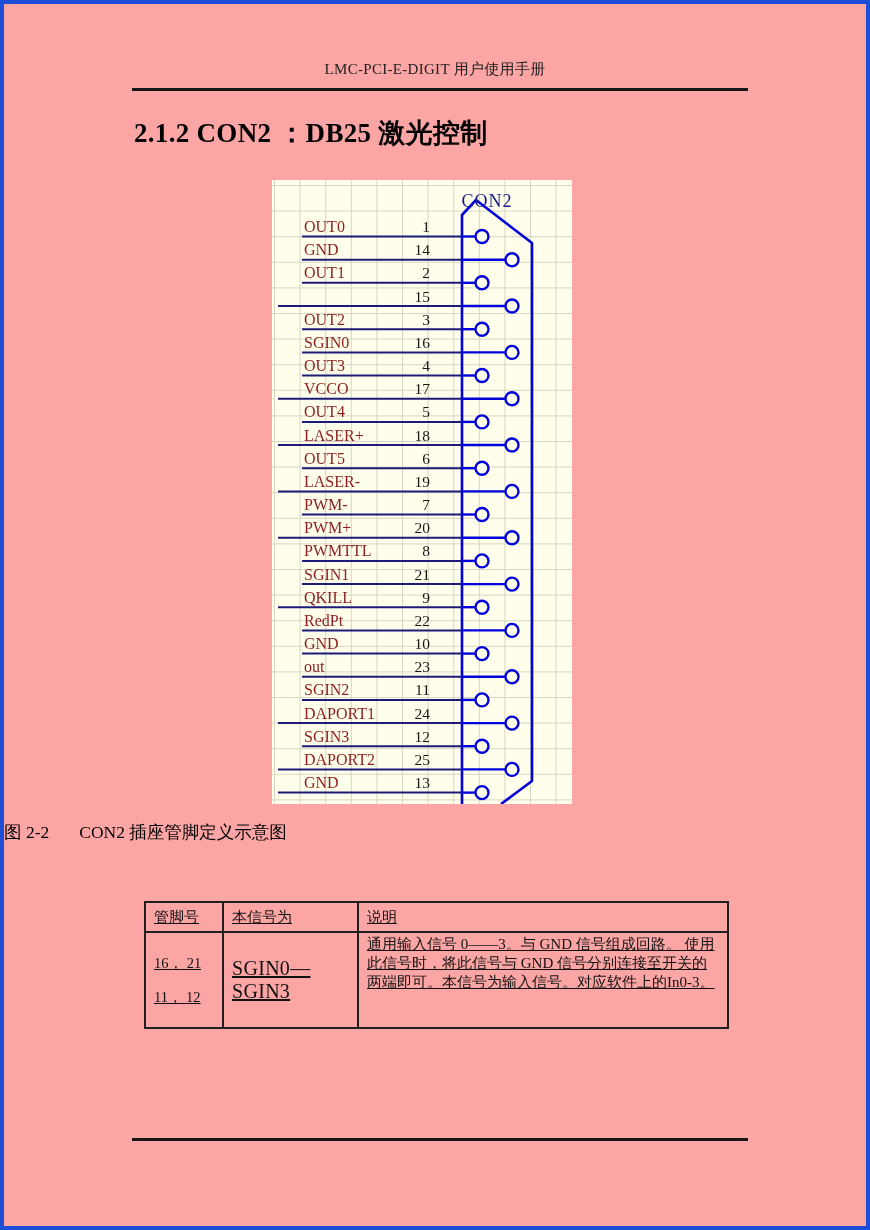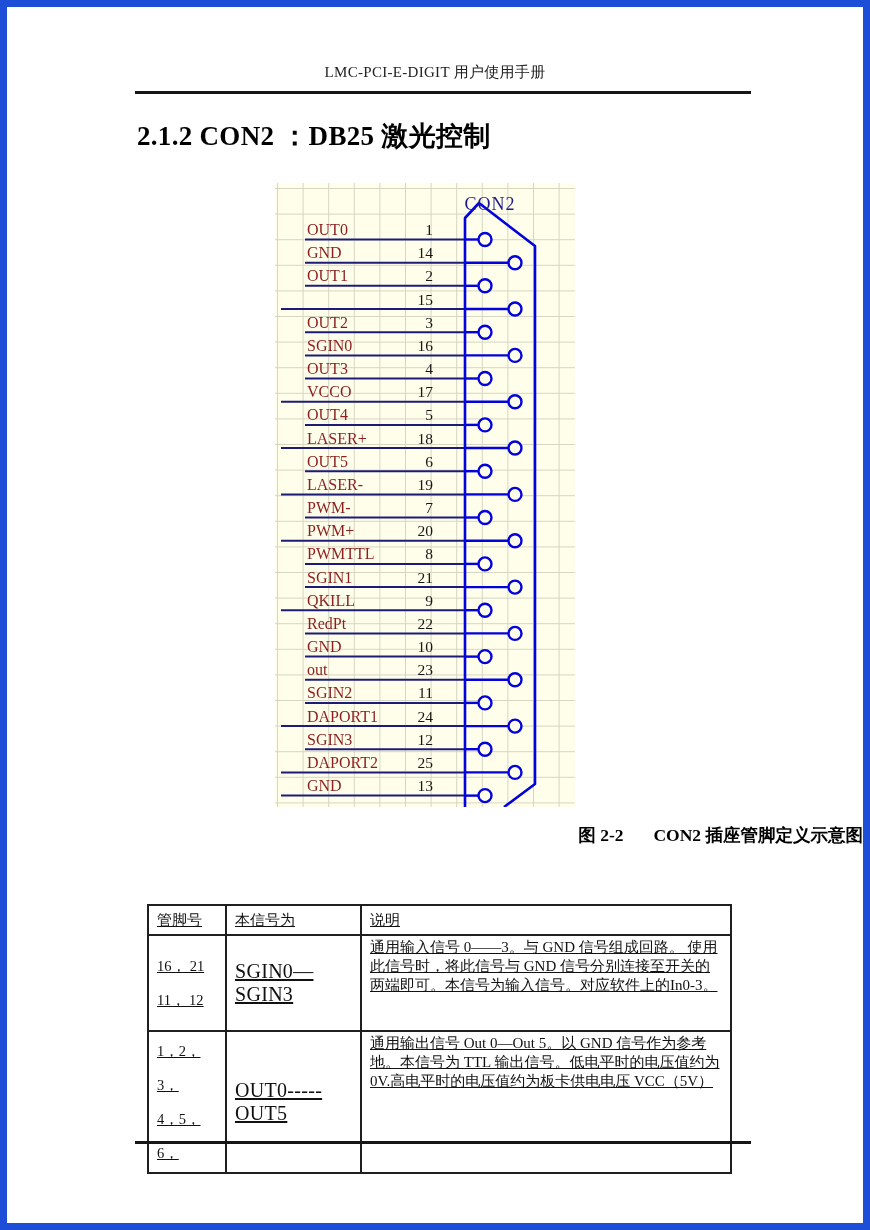--- a/index.html
+++ b/index.html
@@ -1,21 +1,21 @@
 <!DOCTYPE html>
 <html><head>
 <meta charset="utf-8">
 <style>
   html,body{margin:0;padding:0;background:#888;}
   #page{
     position:relative;
     width:870px;height:1230px;
     margin:0 auto;
-    background:#ffffff;
-    border:7px solid #1d4ed8;
+    background:#fca5a5;
+    border:4px solid #1d4ed8;
     box-sizing:border-box;
     font-family:"Liberation Serif","DejaVu Serif",serif;
     color:#111;
     overflow:hidden;
   }
   .header-title{
     position:absolute;top:56px;left:0;width:100%;
     text-align:center;font-size:15px;color:#222;letter-spacing:.3px;
   }
   .header-rule{position:absolute;top:84px;left:128px;width:616px;height:3px;background:#161616;}
@@ -23,21 +23,21 @@
   .section-heading{
     position:absolute;top:111px;left:130px;
     font-size:27px;font-weight:bold;color:#000;letter-spacing:.3px;font-family:Liberation Serif, serif;
   }
   .diagram{
     position:absolute;left:268px;top:176px;width:300px;height:624px;
   }
   .diagram svg{display:block;font-family:"Liberation Serif","DejaVu Serif",serif;}
   .figure-caption{
     position:absolute;top:816px;left:0;width:100%;
-    text-align:right;font-size:17.5px;font-weight:bold;color:#000;
+    text-align:left;font-size:17.5px;font-weight:normal;color:#000;
   }
   .figure-caption .gap{display:inline-block;width:30px;}
   table.pin-table{
     position:absolute;top:897px;left:140px;width:583px;
     border-collapse:collapse;table-layout:fixed;
     font-family:"Liberation Serif","DejaVu Serif",serif;
     text-decoration:underline;
   }
   table.pin-table th,table.pin-table td{
     border:2px solid #1f1f1f;
@@ -209,24 +209,18 @@
       <th>管脚号</th>
       <th>本信号为</th>
       <th>说明</th>
     </tr>
     <tr style="height:96px;">
       <td class="pins">16，  21
 11，  12</td>
       <td class="sig">SGIN0—SGIN3</td>
       <td class="desc">通用输入信号 0——3。与 GND 信号组成回路。 使用此信号时，将此信号与 GND 信号分别连接至开关的两端即可。本信号为输入信号。对应软件上的In0-3。</td>
     </tr>
-    <tr style="height:68px;">
-      <td class="pins">1，2，3，
-4，5，6，</td>
-      <td class="sig">OUT0-----OUT5</td>
-      <td class="desc">通用输出信号 Out 0—Out 5。以 GND 信号作为参考地。本信号为 TTL 输出信号。低电平时的电压值约为0V.高电平时的电压值约为板卡供电电压 VCC（5V）</td>
-    </tr>
   </tbody>
     </table>
 
   <div class="footer-rule"></div>
 
 </div>
 
 </body></html>

